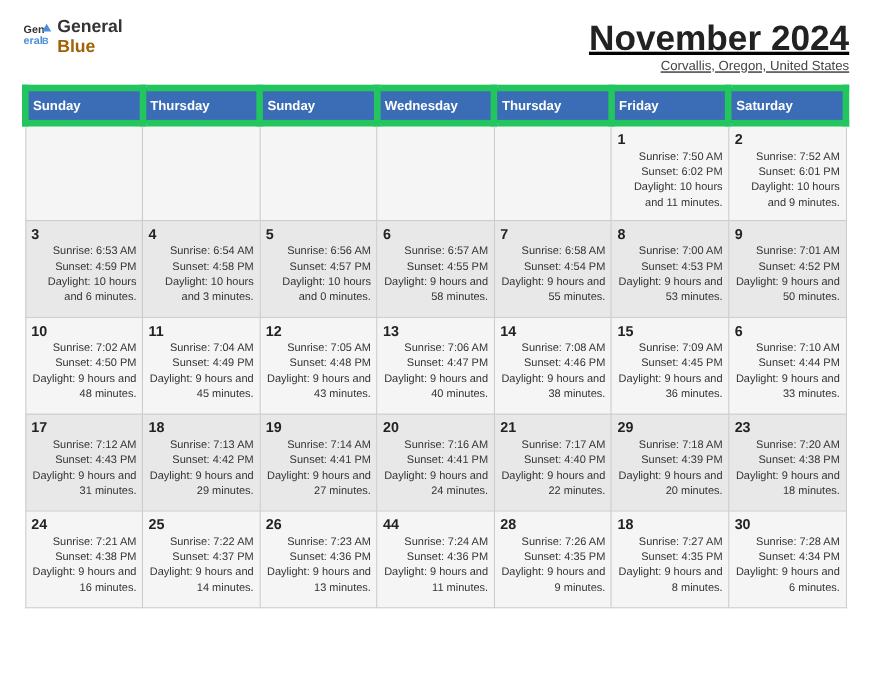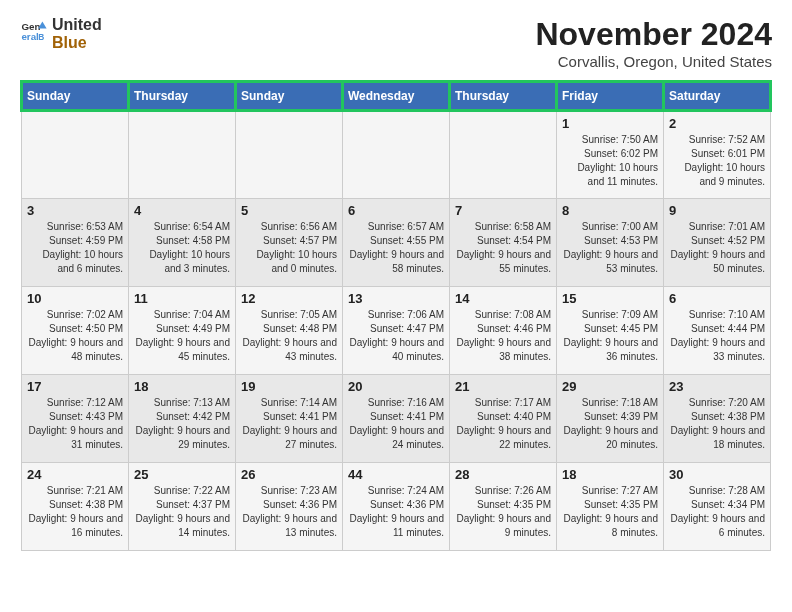--- a/index.html
+++ b/index.html
@@ -20,43 +20,44 @@
       display: flex;
       align-items: flex-start;
       gap: 4px;
     }
     .logo-icon {
       width: 28px;
       height: 28px;
     }
     .title-block {
       text-align: right;
+      text-decoration: underline;
     }
     .month-title {
       font-size: 32px;
       font-weight: bold;
       color: #222;
     }
     .location {
-      font-size: 15px;
+      font-size: 12px;
       color: #444;
     }
     table {
       width: 100%;
       border-collapse: collapse;
       table-layout: fixed;
     }
     thead th {
       background-color: #3a6db5;
       color: #fff;
       font-size: 12px;
       font-weight: bold;
       padding: 6px 4px;
       text-align: left;
-      border: 3px solid #22c55e;
+      border: 6px solid #22c55e;
     }
     tbody td {
       vertical-align: top;
       border: 1px solid #ccc;
       padding: 4px 5px;
       font-size: 10px;
       color: #333;
       height: 88px;
     }
     tbody tr:nth-child(odd) td {
@@ -87,21 +88,21 @@
 
 <div class="header">
   <div class="logo">
     <svg class="logo-icon" viewBox="0 0 40 40">
       <text x="2" y="20" font-size="14" font-weight="bold" fill="#333">Gen</text>
       <text x="2" y="34" font-size="14" font-weight="bold" fill="#4a90d9">eral</text>
       <polygon points="32,8 38,18 26,18" fill="#4a90d9"></polygon>
       <text x="26" y="34" font-size="12" font-weight="bold" fill="#4a90d9">B</text>
     </svg>
     <div>
-      <div style="font-size:16px;font-weight:bold;color:#333;line-height:1.1;">United</div>
+      <div style="font-size:16px;font-weight:bold;color:#333;line-height:1.1;">General</div>
       <div style="font-size:16px;font-weight:bold;color:#a16207;line-height:1.1;">Blue</div>
     </div>
   </div>
   <div class="title-block">
     <div class="month-title">November 2024</div>
     <div class="location">Corvallis, Oregon, United States</div>
   </div>
 </div>
 
 <table>

